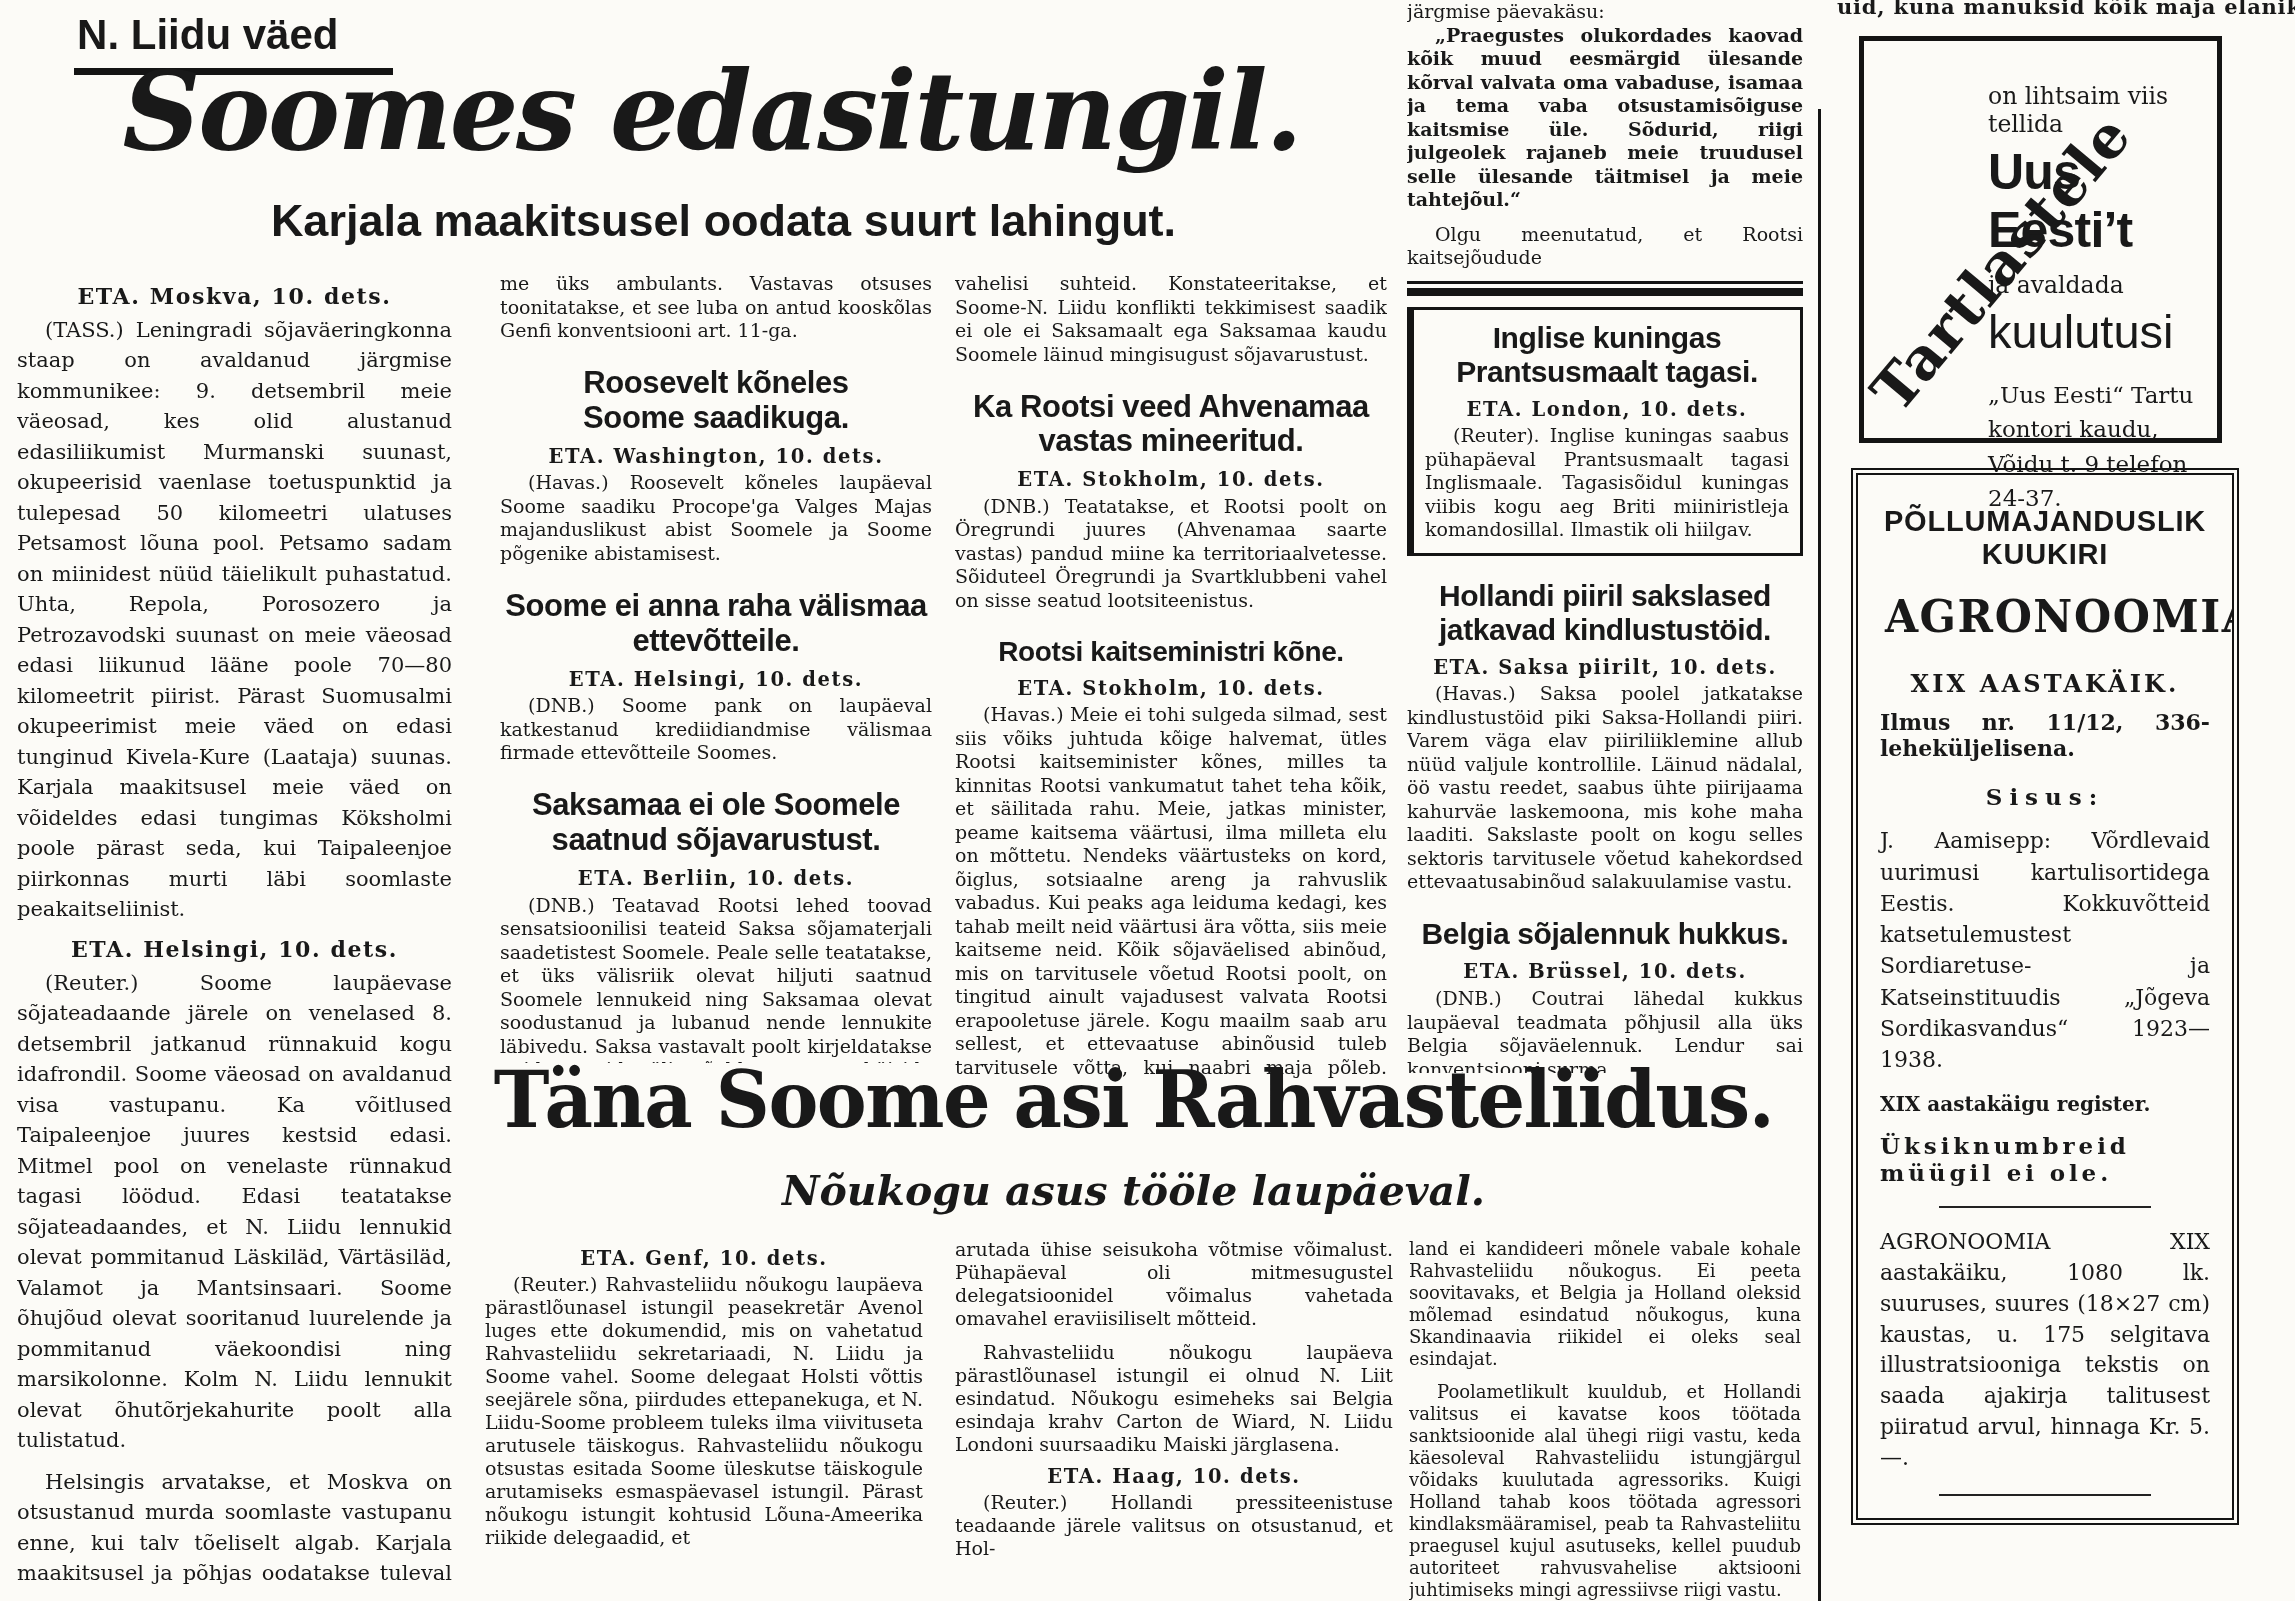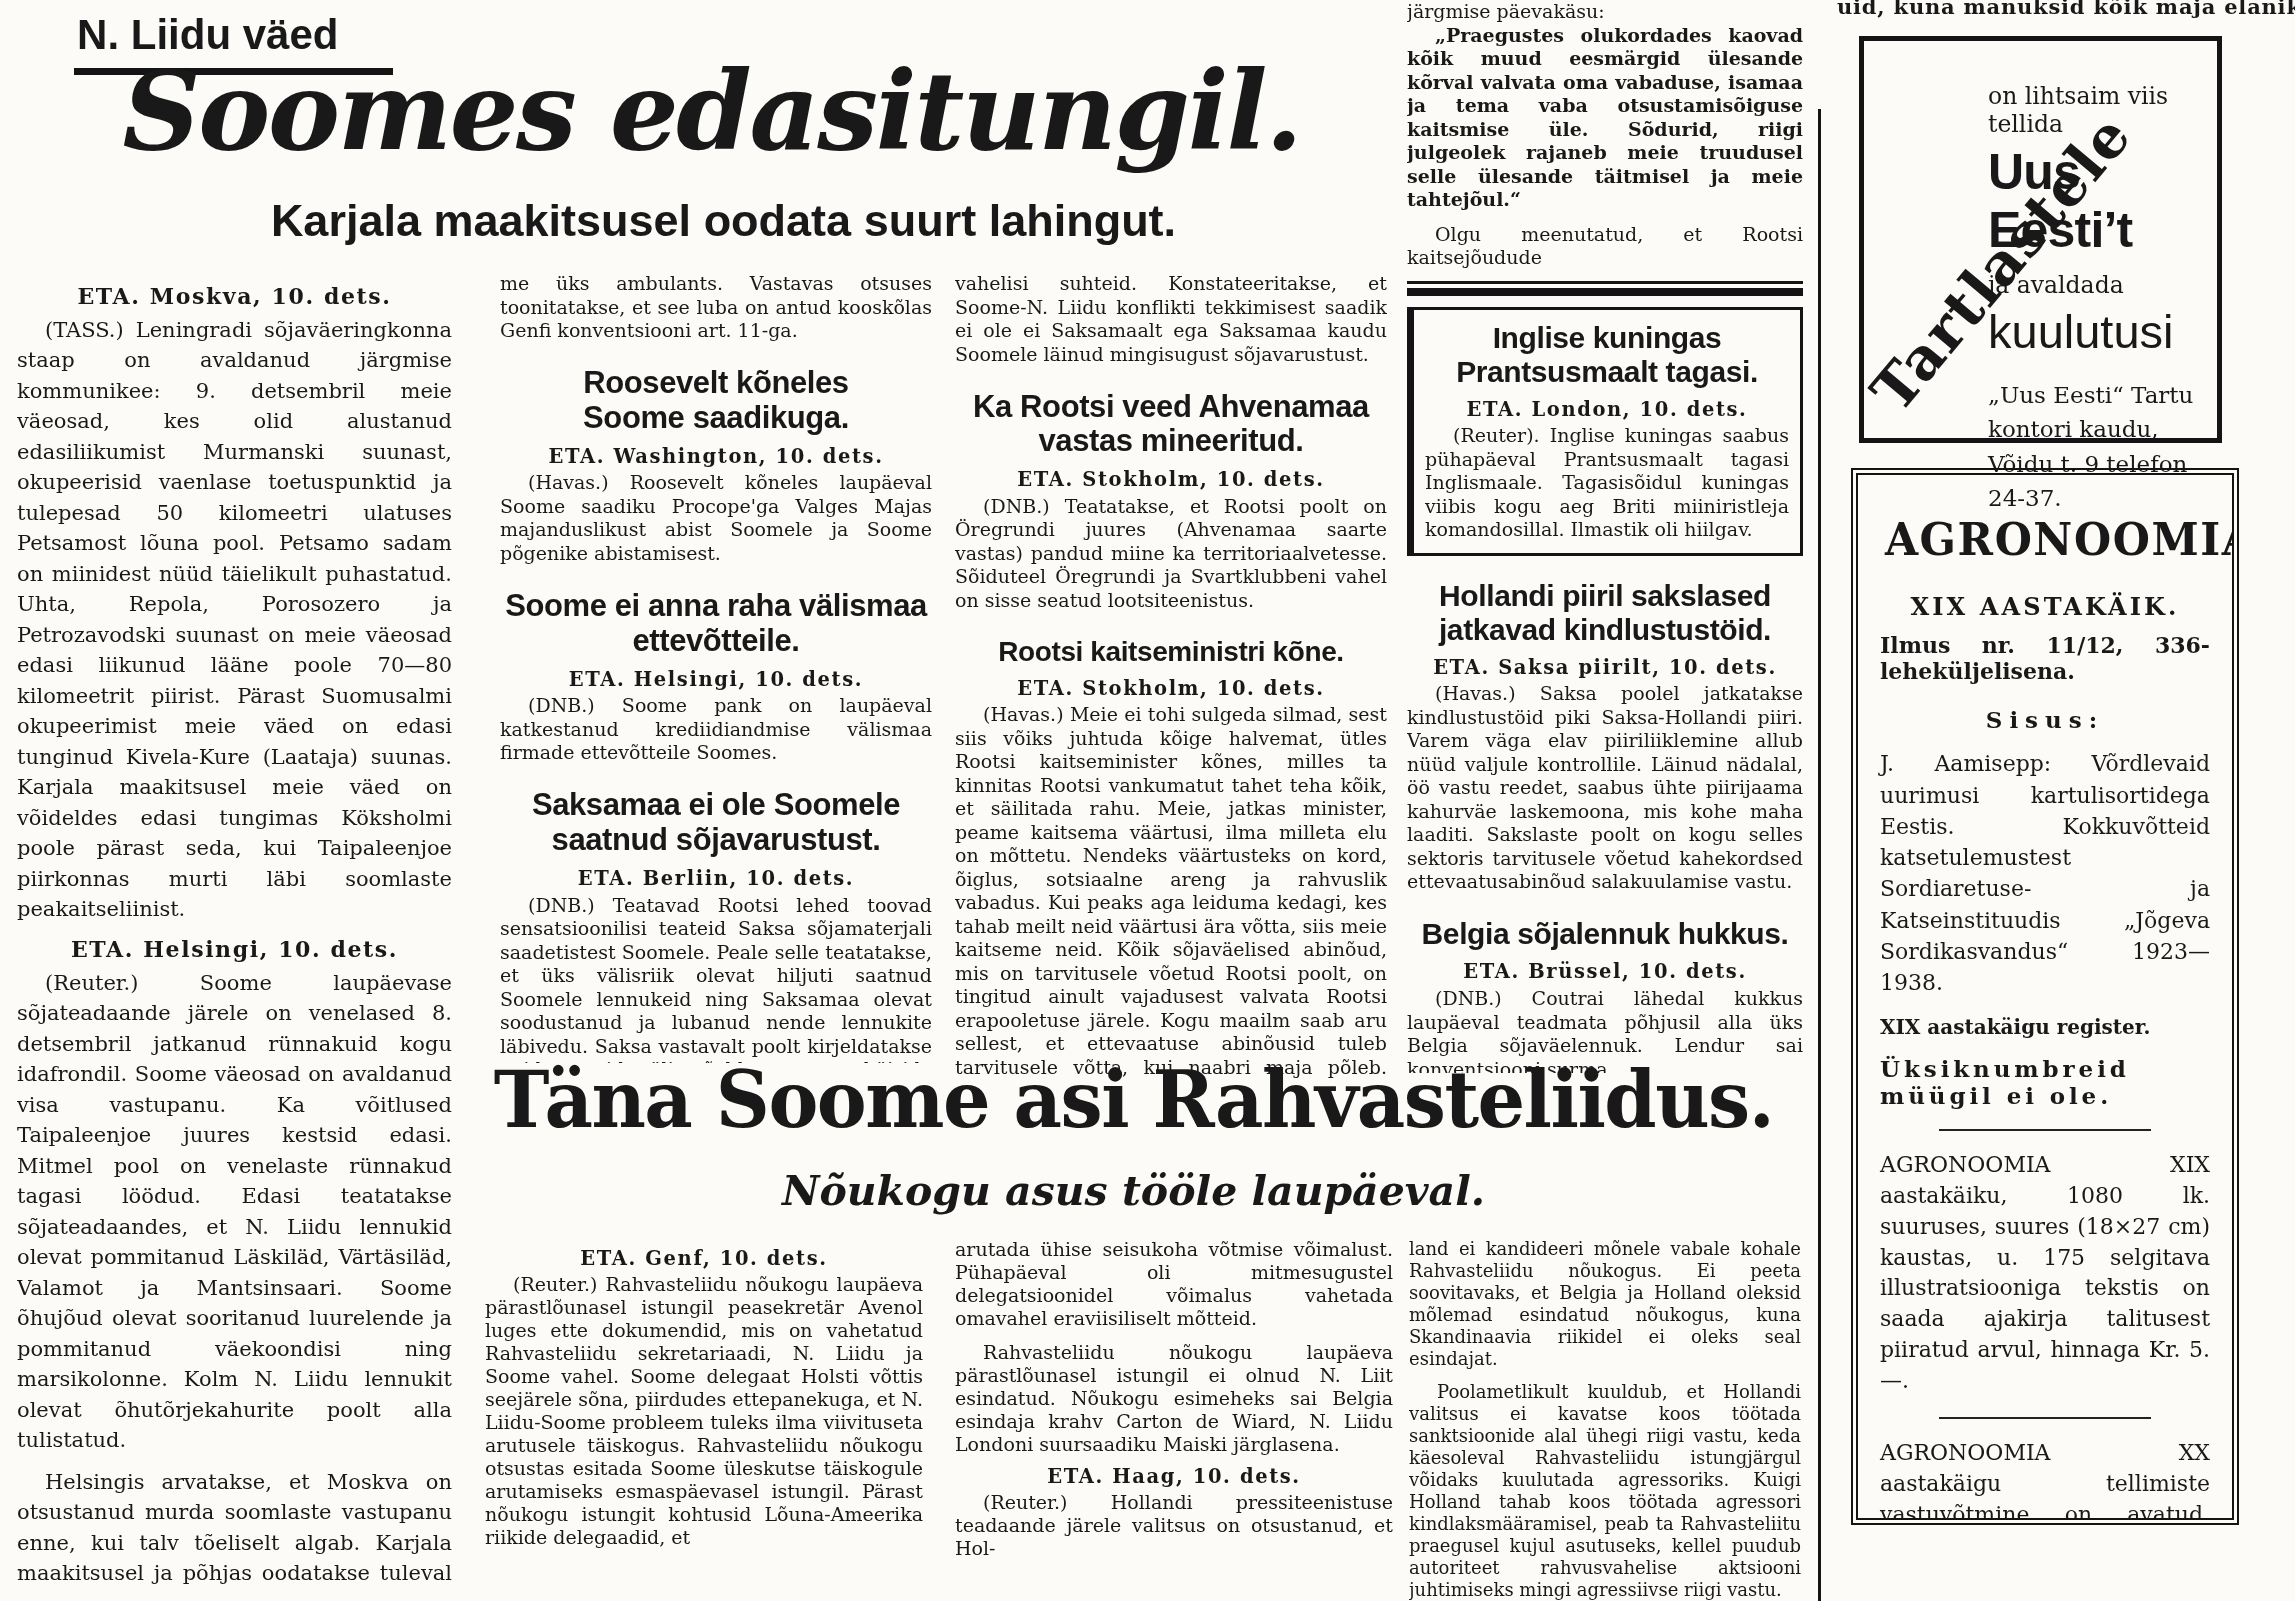--- a/index.html
+++ b/index.html
@@ -172,20 +172,21 @@
     <div class="t-right">
       <div class="t-line">on lihtsaim viis tellida</div>
       <div class="t-title">Uus Eesti’t</div>
       <div class="t-line">ja avaldada</div>
       <div class="t-title2">kuulutusi</div>
       <div class="t-contact">„Uus Eesti“ Tartu kontori kaudu, Võidu t. 9 telefon 24-37.</div>
     </div>
   </div>
 
   <div class="ad-agro">
+    <div class="a2-kicker">PÕLLUMAJANDUSLIK KUUKIRI</div>
     <div class="a2-title">AGRONOOMIA</div>
     <div class="a2-vol">XIX AASTAKÄIK.</div>
     <div class="a2-issue">Ilmus nr. 11/12, 336-leheküljelisena.</div>
     <div class="a2-sisus">Sisus:</div>
     <div class="a2-body">J. Aamisepp: Võrdlevaid uurimusi kartulisortidega Eestis. Kokkuvõtteid katsetulemustest Sordiaretuse- ja Katseinstituudis „Jõgeva Sordikasvandus“ 1923—1938.</div>
     <div class="a2-bold">XIX aastakäigu register.</div>
     <div class="a2-note">Üksiknumbreid müügil ei ole.</div>
     <div class="ad-rule"></div>
     <div class="a2-p">AGRONOOMIA XIX aastakäiku, 1080 lk. suuruses, suures (18×27 cm) kaustas, u. 175 selgitava illustratsiooniga tekstis on saada ajakirja talitusest piiratud arvul, hinnaga Kr. 5.—.</div>
     <div class="ad-rule"></div>

